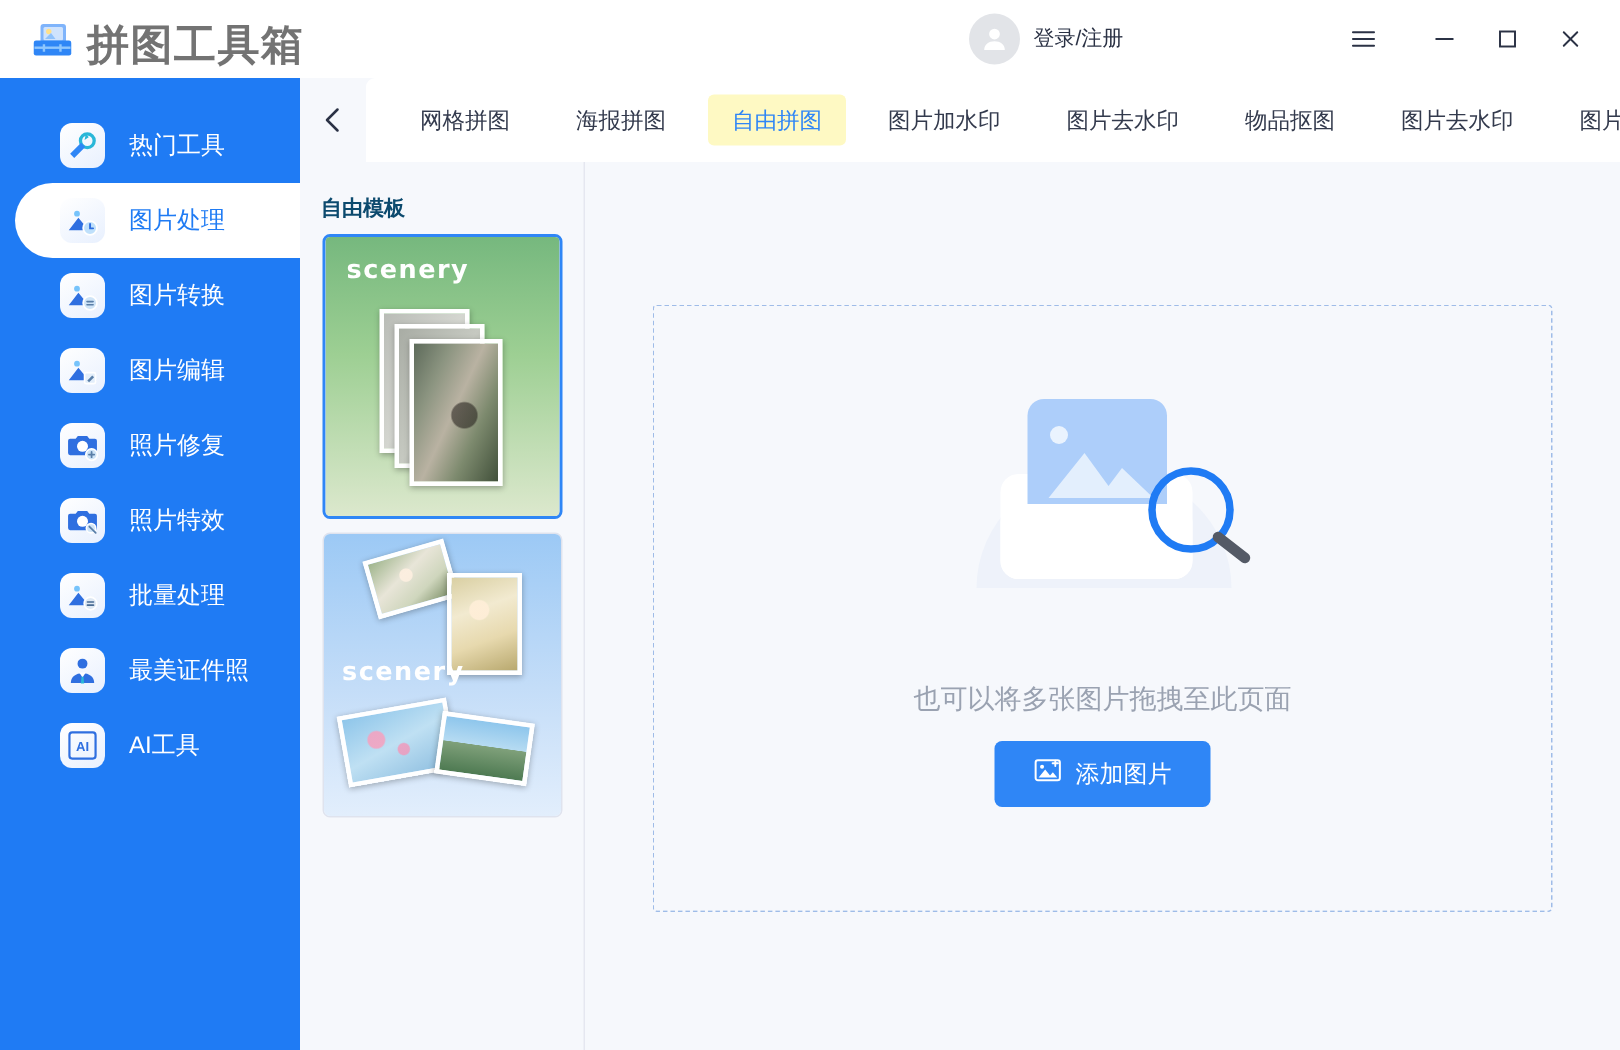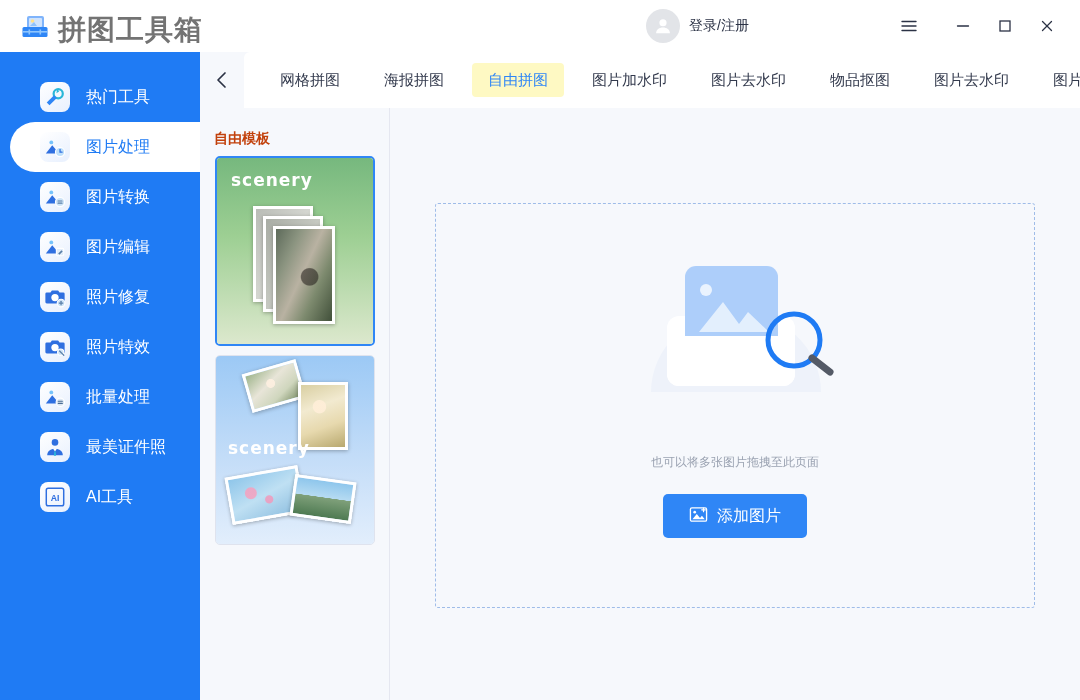--- a/index.html
+++ b/index.html
@@ -118,21 +118,21 @@
 
   
   .tplpanel {
     position: absolute; left: 200px; top: 108px;
     width: 190px; height: 592px;
     background: #f6f8fc;
     border-right: 1px solid #e5e7f0;
   }
   .tpl-title {
     position: absolute; left: 14px; top: 22px;
-    font-size: 14px; font-weight: bold; color: #c2410c;
+    font-size: 14px; font-weight: bold; color: #0c4a6e;
   }
   .tpl-card {
     position: absolute; left: 15px;
     width: 160px; height: 190px;
     border-radius: 5px; overflow: hidden;
     border: 1px solid #dfe3ee;
     cursor: pointer;
     padding-left: 33px;
   }
   .tpl-card.selected { border: 2px solid #2f86f6; }
@@ -195,21 +195,21 @@
   }
   .dropzone {
     position: absolute; left: 45px; top: 95px;
     width: 600px; height: 405px;
     border: 1px dashed #9fbce8;
     border-radius: 3px;
   }
   .illus { position: absolute; left: 175px; top: 40px; width: 250px; height: 150px; }
   .hint {
     position: absolute; left: 0; right: 0; top: 250px;
-    text-align: center; font-size: 12px; color: #9aa2b1;
+    text-align: center; font-size: 18px; color: #9aa2b1;
   }
   .addbtn {
     position: absolute; left: 50%; top: 290px;
     transform: translateX(-50%);
     height: 44px; padding: 0 26px;
     background: #2f86f6; border: none; border-radius: 5px;
     display: flex; align-items: center; gap: 9px;
     color: #ffffff; font-size: 16px;
     font-family: "Liberation Sans", sans-serif;
     cursor: pointer;

